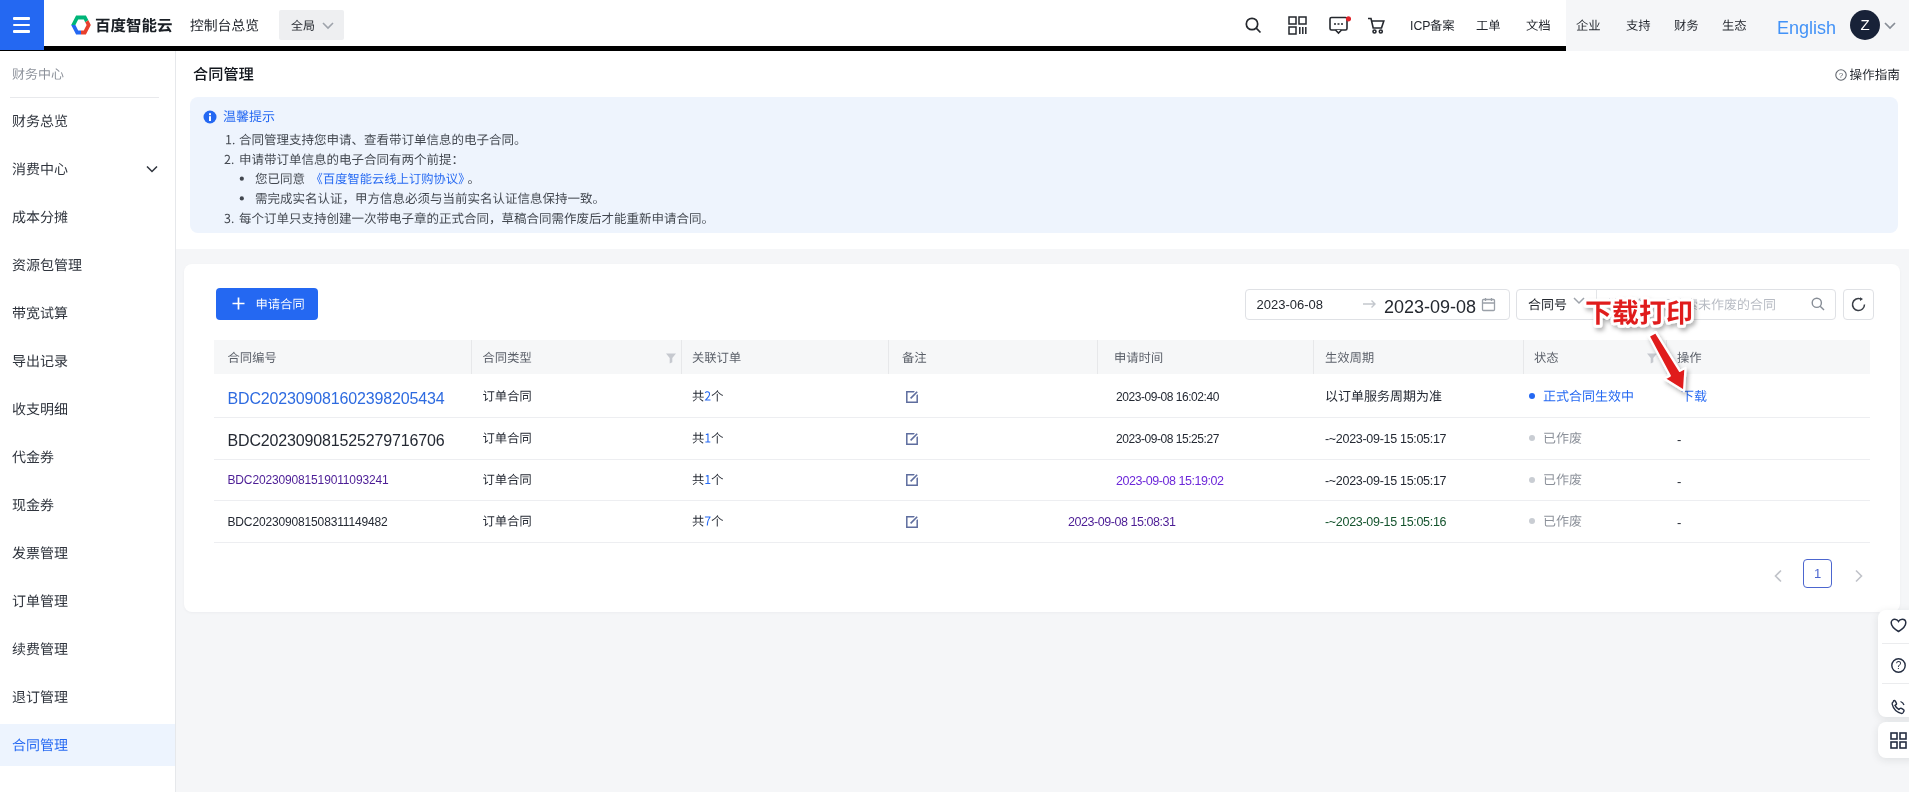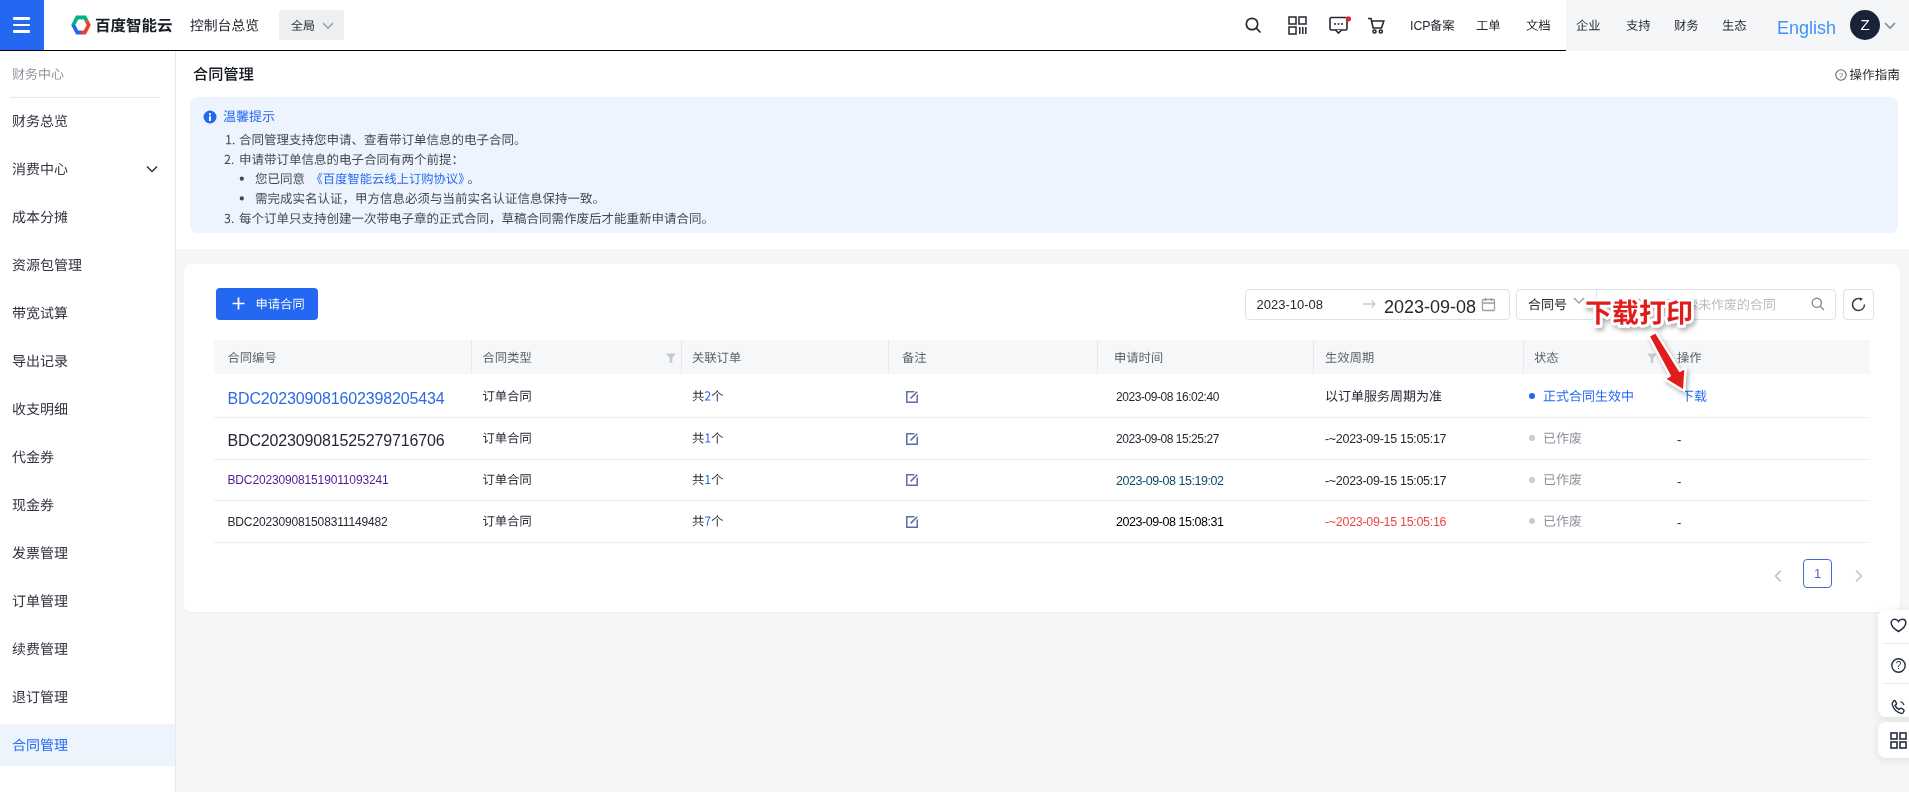--- a/index.html
+++ b/index.html
@@ -1,15 +1,15 @@
 <!DOCTYPE html>
 <html><head><meta charset="utf-8"><title>c</title><style>
 *{margin:0;padding:0;box-sizing:border-box}
 html,body{width:1909px;height:792px;overflow:hidden;background:#F5F6F8;font-family:"Liberation Sans",sans-serif;position:relative}
-#topbar{position:absolute;left:0;top:0;width:1566px;height:51px;background:#fff;border-bottom:1px solid #000000;z-index:10}
+#topbar{position:absolute;left:0;top:0;width:1566px;height:51px;background:#fff;border-bottom:5px solid #000000;z-index:10}
 #burger{position:absolute;left:0;top:0;width:44px;height:50px;background:#2468F2}
 #burger div{position:absolute;left:13px;width:17px;height:2.6px;background:#fff;border-radius:1px}
 #sel{position:absolute;left:279px;top:10px;width:65px;height:30px;background:#EEEFF1;border-radius:2px}
 #sidebar{position:absolute;left:0;top:51px;width:176px;height:741px;background:#fff;border-right:1px solid #E6E8EB;z-index:5}
 #sbdiv{position:absolute;left:10px;top:46px;width:149px;height:1px;background:#E8E9EC}
 #sbsel{position:absolute;left:0;top:673px;width:175px;height:42px;background:#EDF4FE}
 #card1{position:absolute;left:176px;top:51px;width:1733px;height:198px;background:#fff}
 #infobox{position:absolute;left:14px;top:46px;width:1708px;height:136px;background:#EEF4FD;border-radius:8px}
 #card2{position:absolute;left:184px;top:264px;width:1716px;height:348px;background:#fff;border-radius:8px;box-shadow:0 1px 3px rgba(31,35,41,.04)}
 #btn{position:absolute;left:32px;top:23.5px;width:102px;height:32px;background:#2468F2;border-radius:4px}
@@ -91,21 +91,21 @@
       <rect x="6" y="6.2" width="2" height="4.8" fill="#fff"></rect>
     </svg>
 </div>
 <div id="card2">
 <div id="btn">
       <svg style="position:absolute;left:16px;top:9.5px" width="13" height="13" viewBox="0 0 13 13">
         <path d="M6.5 0.5 V12.5 M0.5 6.5 H12.5" stroke="#fff" stroke-width="1.7"></path>
       </svg>
     </div>
 <div class="inbox" id="datebox"></div>
-<div class="ltx" style="left:1072.5px;top:33px;font-size:13px">2023-10-08</div>
+<div class="ltx" style="left:1072.5px;top:33px;font-size:13px">2023-06-08</div>
 <svg style="position:absolute;left:1178px;top:34px" width="15" height="12" viewBox="0 0 15 12">
       <path d="M1 6 H13 M9.5 2.5 L13 6 L9.5 9.5" fill="none" stroke="#C3C7CD" stroke-width="1.4"></path>
     </svg>
 <div class="ltx" style="left:1200px;top:33px;font-size:18px">2023-09-08</div>
 <svg style="position:absolute;left:1297px;top:32.5px" width="15" height="15" viewBox="0 0 15 15" fill="none" stroke="#9AA0A8" stroke-width="1.3">
       <rect x="1.5" y="2.5" width="12" height="11" rx="1"></rect>
       <path d="M1.5 6 H13.5 M4.5 1 V4 M10.5 1 V4"></path>
     </svg>
 <div class="inbox" id="searchbox">
       <div id="sdiv"></div>
@@ -164,27 +164,27 @@
       <path d="M12.2 4.5 V12.2 H1.8 V1.8 H9.5" fill="none" stroke="#5E6D9E" stroke-width="1.5"></path>
       <path d="M5.8 8.3 L12.3 1.6" stroke="#fff" stroke-width="3.4"></path>
       <path d="M5.6 8.4 L12.2 1.7" stroke="#5E6D9E" stroke-width="1.6"></path>
     </svg>
 <div class="ltx" style="left:43.5px;top:126px;font-size:16px;letter-spacing:-0.15px;color:#2E6BE0">BDC202309081602398205434</div>
 <div class="ltx" style="left:43.5px;top:168px;font-size:16px;letter-spacing:-0.15px;color:#242933">BDC202309081525279716706</div>
 <div class="ltx" style="left:43.5px;top:209px;font-size:12px;letter-spacing:-0.15px;color:#4c1d95">BDC202309081519011093241</div>
 <div class="ltx" style="left:43.5px;top:251px;font-size:12px;letter-spacing:-0.15px;color:#242933">BDC202309081508311149482</div>
 <div class="ltx" style="left:932px;top:126px;font-size:12px;letter-spacing:-0.45px;color:#242933">2023-09-08 16:02:40</div>
 <div class="ltx" style="left:932px;top:168px;font-size:12px;letter-spacing:-0.45px;color:#242933">2023-09-08 15:25:27</div>
-<div class="ltx" style="left:932px;top:209.5px;font-size:12.5px;letter-spacing:-0.45px;color:#0c4a6e">2023-09-08 15:19:02</div>
-<div class="ltx" style="left:932px;top:251px;font-size:12.5px;letter-spacing:-0.45px;color:#000000">2023-09-08 15:08:31</div>
+<div class="ltx" style="left:932px;top:209.5px;font-size:12.5px;letter-spacing:-0.45px;color:#6d28d9">2023-09-08 15:19:02</div>
+<div class="ltx" style="left:884px;top:251px;font-size:12.5px;letter-spacing:-0.45px;color:#4c1d95">2023-09-08 15:08:31</div>
 <div class="ltx" style="left:1141px;top:168px;font-size:12.5px;letter-spacing:-0.3px;color:#242933">-~2023-09-15 15:05:17</div>
 <div class="ltx" style="left:1493px;top:168px;font-size:13px;color:#242933">-</div>
 <div class="ltx" style="left:1141px;top:209.5px;font-size:12.5px;letter-spacing:-0.3px;color:#242933">-~2023-09-15 15:05:17</div>
 <div class="ltx" style="left:1493px;top:209.5px;font-size:13px;color:#242933">-</div>
-<div class="ltx" style="left:1141px;top:251px;font-size:12.5px;letter-spacing:-0.3px;color:#ef4444">-~2023-09-15 15:05:16</div>
+<div class="ltx" style="left:1141px;top:251px;font-size:12.5px;letter-spacing:-0.3px;color:#14532d">-~2023-09-15 15:05:16</div>
 <div class="ltx" style="left:1493px;top:251px;font-size:13px;color:#242933">-</div>
 <svg style="position:absolute;left:1589px;top:305px" width="10" height="14" viewBox="0 0 10 14">
       <path d="M8 1.5 L2.5 7 L8 12.5" fill="none" stroke="#C0C3C9" stroke-width="1.6"></path>
     </svg>
 <div id="pgbox">1</div>
 <svg style="position:absolute;left:1670px;top:305px" width="10" height="14" viewBox="0 0 10 14">
       <path d="M2 1.5 L7.5 7 L2 12.5" fill="none" stroke="#C0C3C9" stroke-width="1.6"></path>
     </svg>
 </div>
 <div id="fl1">

